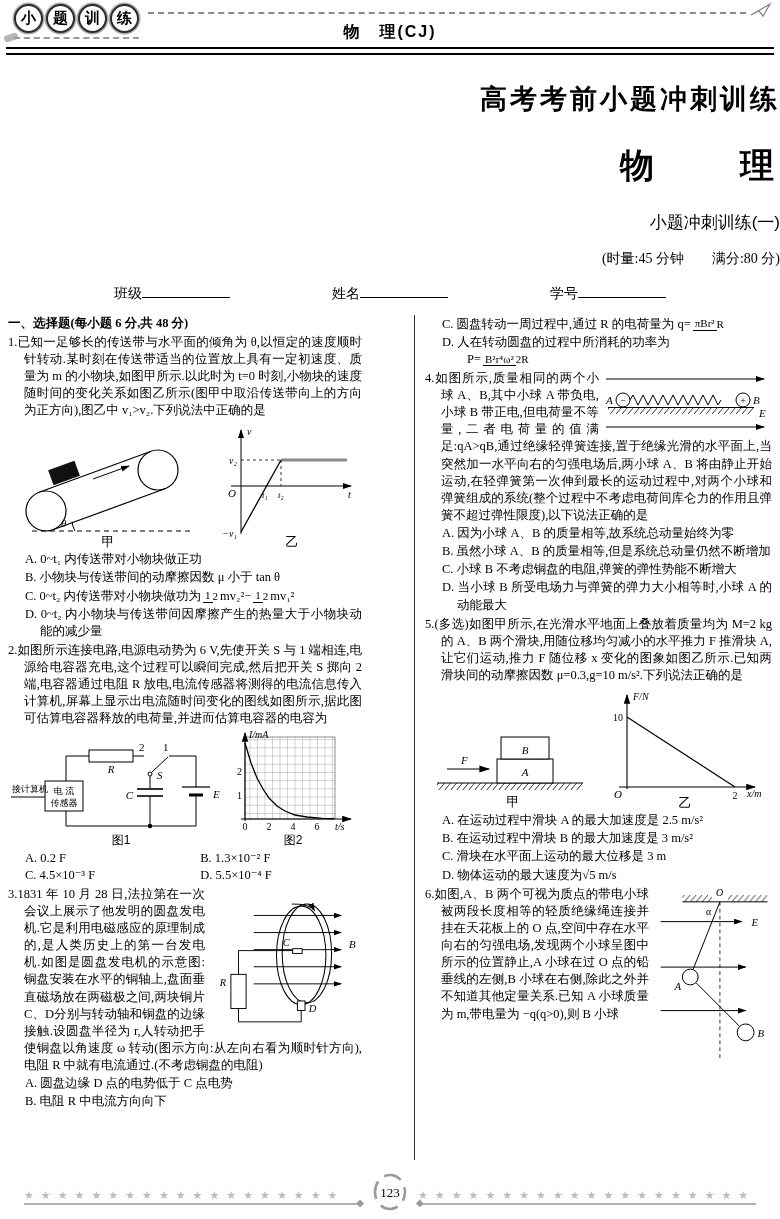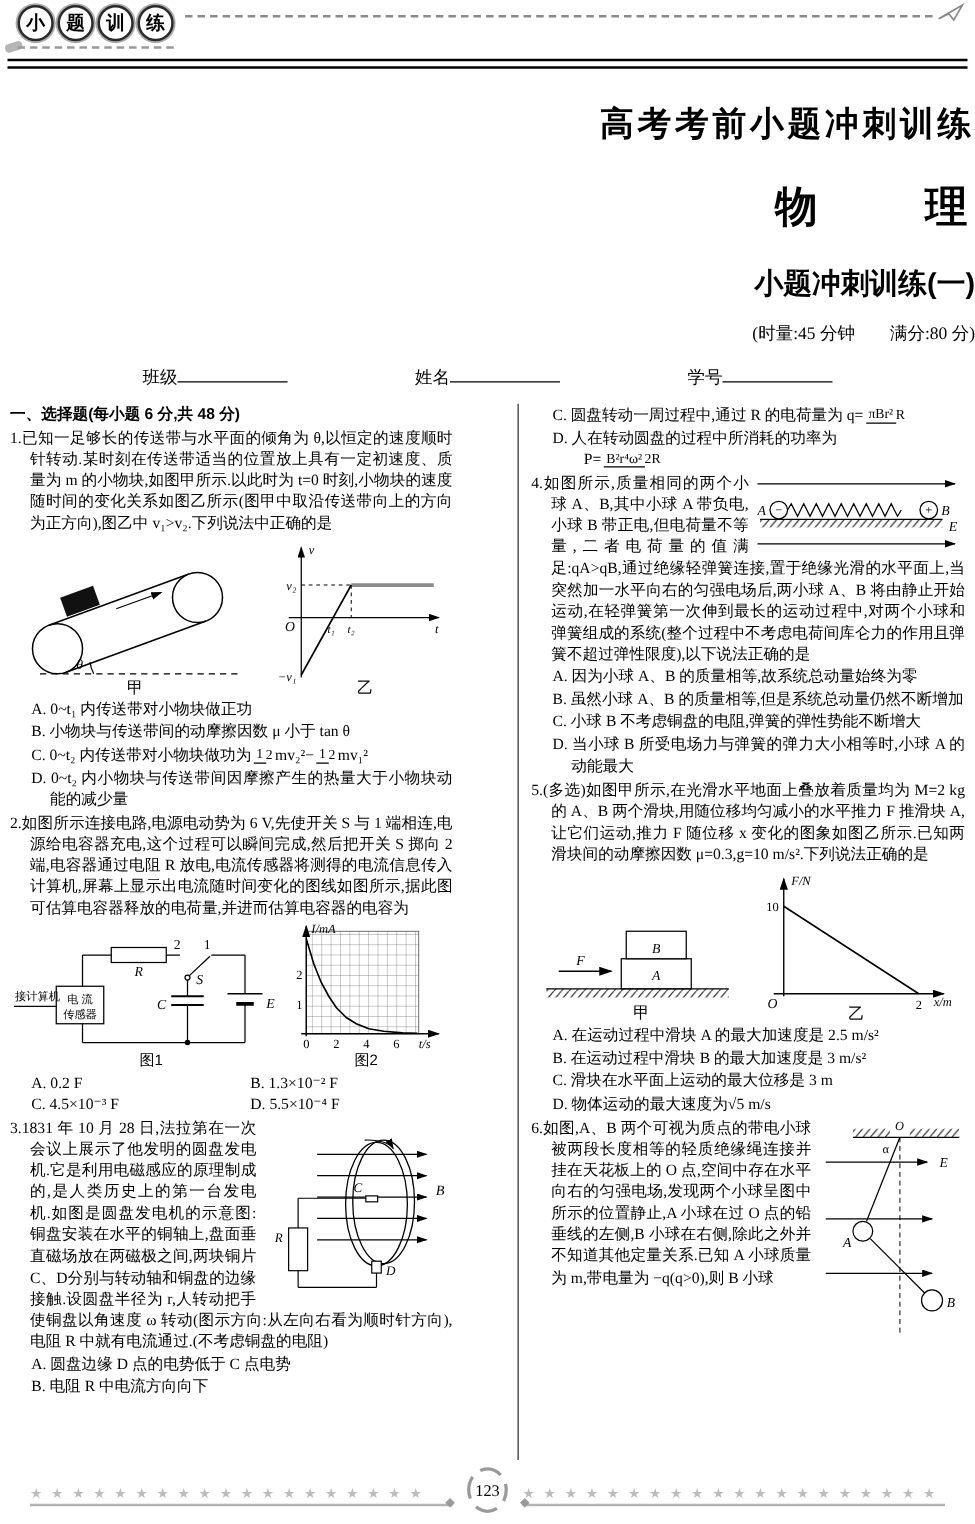--- a/index.html
+++ b/index.html
@@ -14,29 +14,29 @@
             font-family:"Liberation Sans","DejaVu Sans",sans-serif;background:#fff;}
   .pencil{position:absolute;top:34px;left:4px;width:14px;height:7px;background:#b5b5b5;border-radius:3px;transform:rotate(-18deg);}
   .hdr-subject{position:absolute;top:22px;left:0;right:0;text-align:center;font-weight:bold;font-size:16px;
                font-family:"Liberation Sans","DejaVu Sans",sans-serif;letter-spacing:2px;}
   .plane{position:absolute;top:2px;right:8px;}
   .rule2{margin:0 6px;border-top:2px solid #000;border-bottom:2.5px solid #000;height:3.5px;}
   
   .tblock{text-align:right;}
   .t1{margin-top:26px;font-size:27px;font-weight:bold;font-family:"Liberation Sans","DejaVu Sans",sans-serif;letter-spacing:3px;}
   .t2{margin-top:26px;font-size:34px;font-weight:bold;font-family:"Liberation Sans","DejaVu Sans",sans-serif;letter-spacing:6px;}
-  .t3{margin-top:22px;font-size:23px;font-weight:bold;font-family:"Liberation Sans","DejaVu Sans",sans-serif;}
+  .t3{margin-top:22px;font-size:17px;font-weight:normal;font-family:"Liberation Sans","DejaVu Sans",sans-serif;}
   .t4{margin-top:16px;font-size:14px;}
   .fields{margin-top:16px;display:flex;justify-content:center;gap:102px;font-size:14px;}
   .blank{display:inline-block;width:88px;border-bottom:1px solid #000;height:13px;}
   
   .cols{display:flex;margin:12px 6px 0 6px;min-height:845px;}
   .col{width:50%;box-sizing:border-box;padding:0 4px 0 2px;text-align:justify;line-height:1.37;}
   .col.right{border-left:1px solid #333;padding-left:10px;margin-left:48px;}
-  .sect{font-weight:bold;font-family:Liberation Sans, sans-serif;margin-bottom:2px;}
+  .sect{font-weight:bold;font-family:Liberation Serif, serif;margin-bottom:2px;}
   .qtext{padding-left:16px;text-indent:-16px;margin-top:2px;}
   .opt{padding-left:32px;text-indent:-15px;margin-top:1px;}
   .optline2{padding-left:10px;text-indent:0;}
   .figrow{display:flex;justify-content:center;align-items:flex-end;gap:4px;margin:3px 0;}
   .optgrid{display:grid;grid-template-columns:52% 48%;padding-left:17px;margin-top:2px;}
   .fl{float:right;margin:2px 0 2px 5px;}
   .frac{display:inline-flex;align-items:center;line-height:1.05;vertical-align:middle;
         font-size:11px;margin:0 2px;text-indent:0;}
   .frac .num{border-bottom:1px solid #000;padding:0 2px;}
   svg text{font-family:"Liberation Serif","DejaVu Serif",serif;}
@@ -58,20 +58,21 @@
 
   <div class="hdr">
     <div class="hdr-dash"></div>
     <div class="pencil"></div>
     <div class="logo">
       <span class="lc">小</span>
       <span class="lc">题</span>
       <span class="lc">训</span>
       <span class="lc">练</span>
     </div>
+    <div class="hdr-subject">物　理(CJ)</div>
     <span class="plane">
       <svg width="22" height="16" viewBox="0 0 22 16">
           <path d="M1 13 L20 2 L13 14 L9 9 Z" fill="#fff" stroke="#888" stroke-width="1.3"></path>
         </svg>
     </span>
   </div>
   <div class="rule2"></div>
 
   <div class="tblock">
     <div class="t1">高考考前小题冲刺训练</div>

